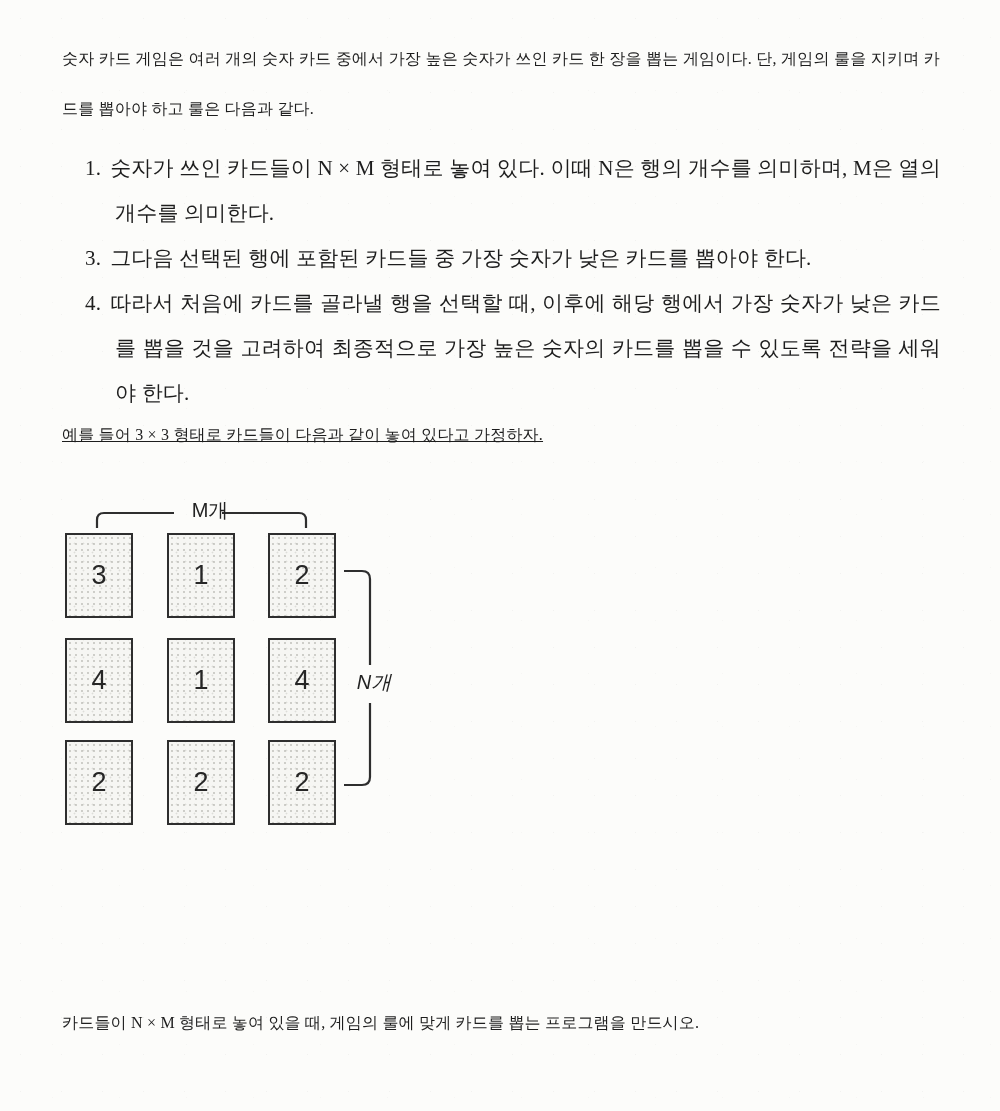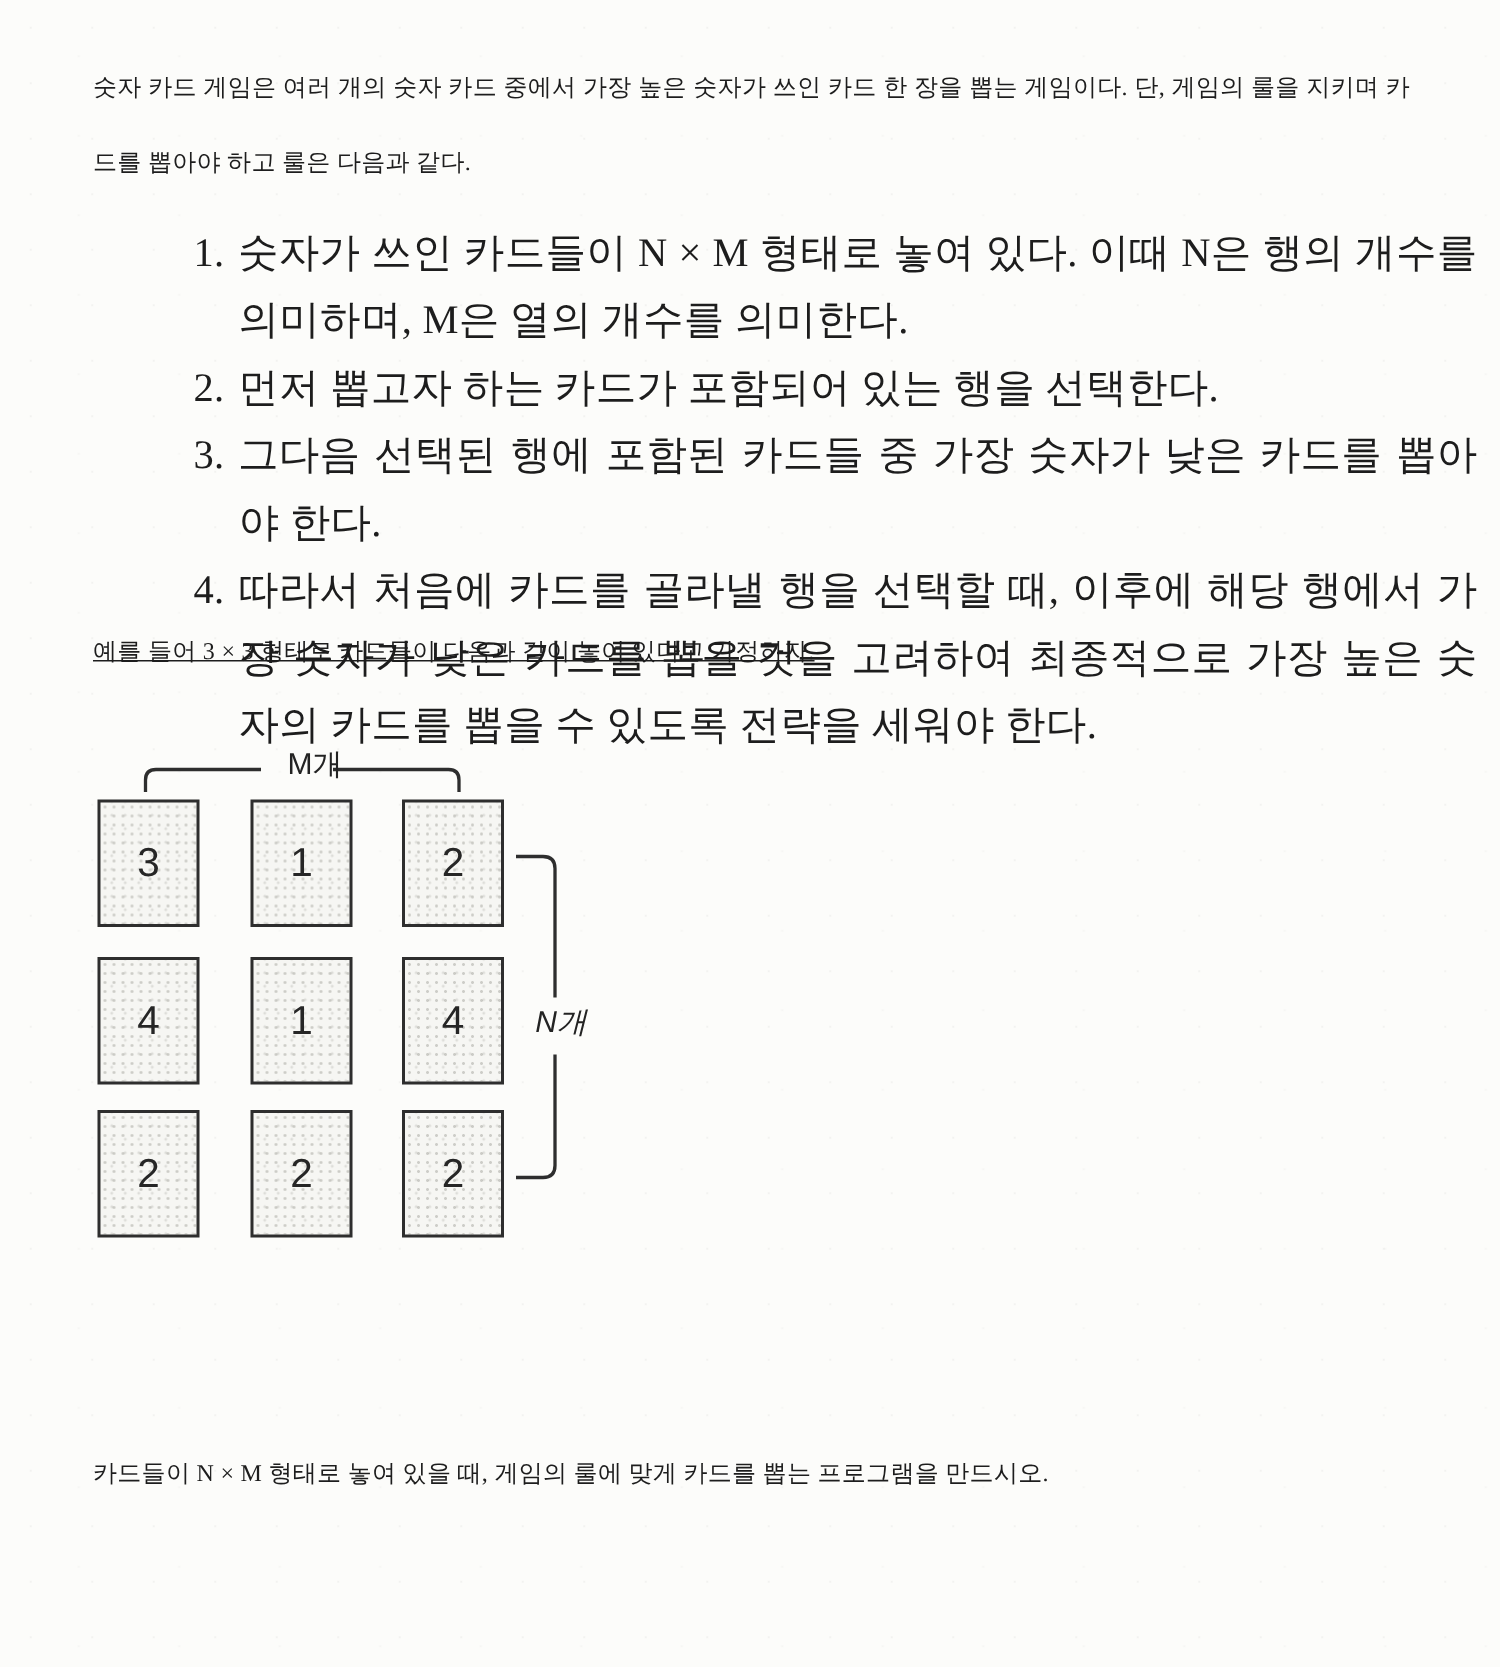--- a/index.html
+++ b/index.html
@@ -29,31 +29,30 @@
     left: 62px;
     width: 878px;
     font-size: 16px;
     line-height: 50px;
     text-align: justify;
     letter-spacing: 0.2px;
   }
   .para-intro   { top: 34px; }
   .para-example { top: 412px; line-height: 45px; text-decoration: underline; }
   .para-expl    { top: 864px; line-height: 45.5px; }
-  .para-task    { top: 960px; line-height: 45px; }
+  .para-task    { top: 1000px; line-height: 45px; }
 
   .rules {
     position: absolute;
     left: 85px;
     top: 146px;
     width: 856px;
-    font-size: 27px;
+    font-size: 21px;
     line-height: 45px;
     letter-spacing: 0.2px;
-    margin-left: 44px;
   }
   .rule {
     padding-left: 30px;
     text-indent: -30px;
     text-align: justify;
   }
   .rule-num { padding-right: 9px; }
 
   .diagram {
     position: absolute;
@@ -103,23 +102,20 @@
 
 <div class="page">
 
   <p class="para para-intro">숫자 카드 게임은 여러 개의 숫자 카드 중에서 가장 높은 숫자가 쓰인 카드 한 장을 뽑는 게임이다. 단, 게임의 룰을 지키며 카드를 뽑아야 하고 룰은 다음과 같다.</p>
 
   <div class="rules">
     <div class="rule">
       <span class="rule-num">1.</span><span class="rule-text">숫자가 쓰인 카드들이 N × M 형태로 놓여 있다. 이때 N은 행의 개수를 의미하며, M은 열의 개수를 의미한다.</span>
     </div>
     <div class="rule">
-      <span class="rule-num">2.</span><span class="rule-text">먼저 뽑고자 하는 카드가 포함되어 있는 행을 선택한다.</span>
-    </div>
-    <div class="rule">
       <span class="rule-num">3.</span><span class="rule-text">그다음 선택된 행에 포함된 카드들 중 가장 숫자가 낮은 카드를 뽑아야 한다.</span>
     </div>
     <div class="rule">
       <span class="rule-num">4.</span><span class="rule-text">따라서 처음에 카드를 골라낼 행을 선택할 때, 이후에 해당 행에서 가장 숫자가 낮은 카드를 뽑을 것을 고려하여 최종적으로 가장 높은 숫자의 카드를 뽑을 수 있도록 전략을 세워야 한다.</span>
     </div>
   </div>
 
   <p class="para para-example">예를 들어 3 × 3 형태로 카드들이 다음과 같이 놓여 있다고 가정하자.</p>
 
   <div class="diagram">

